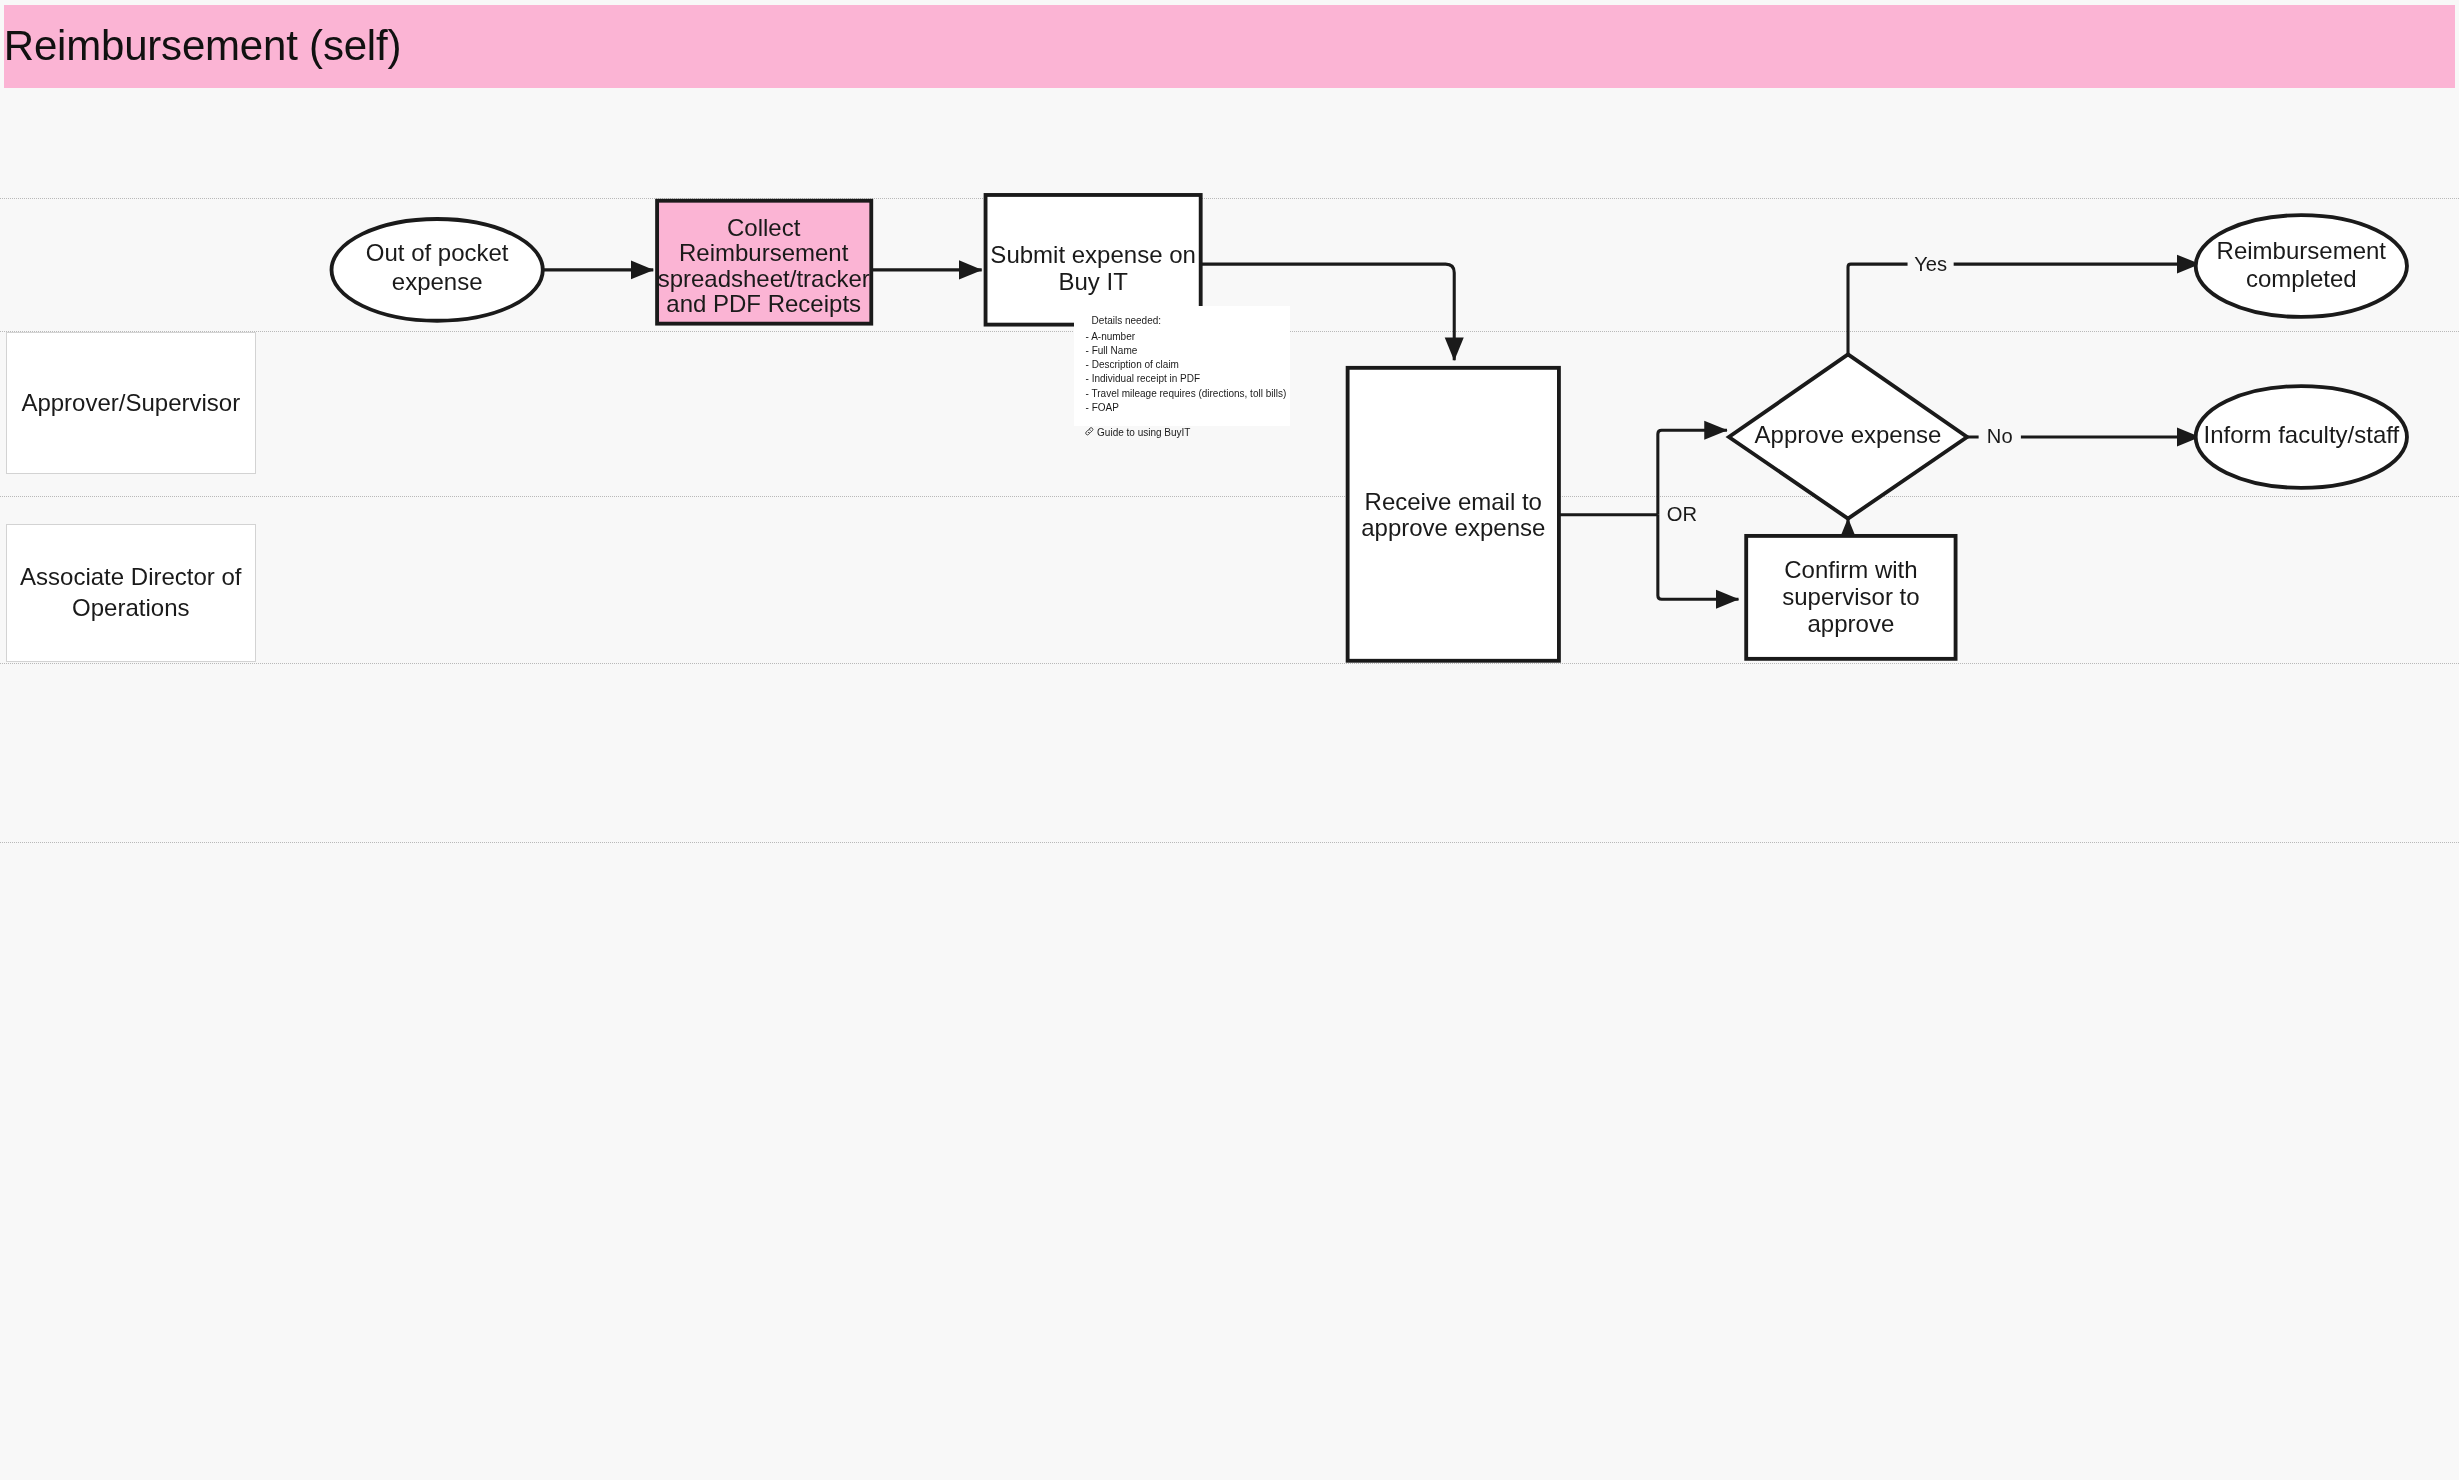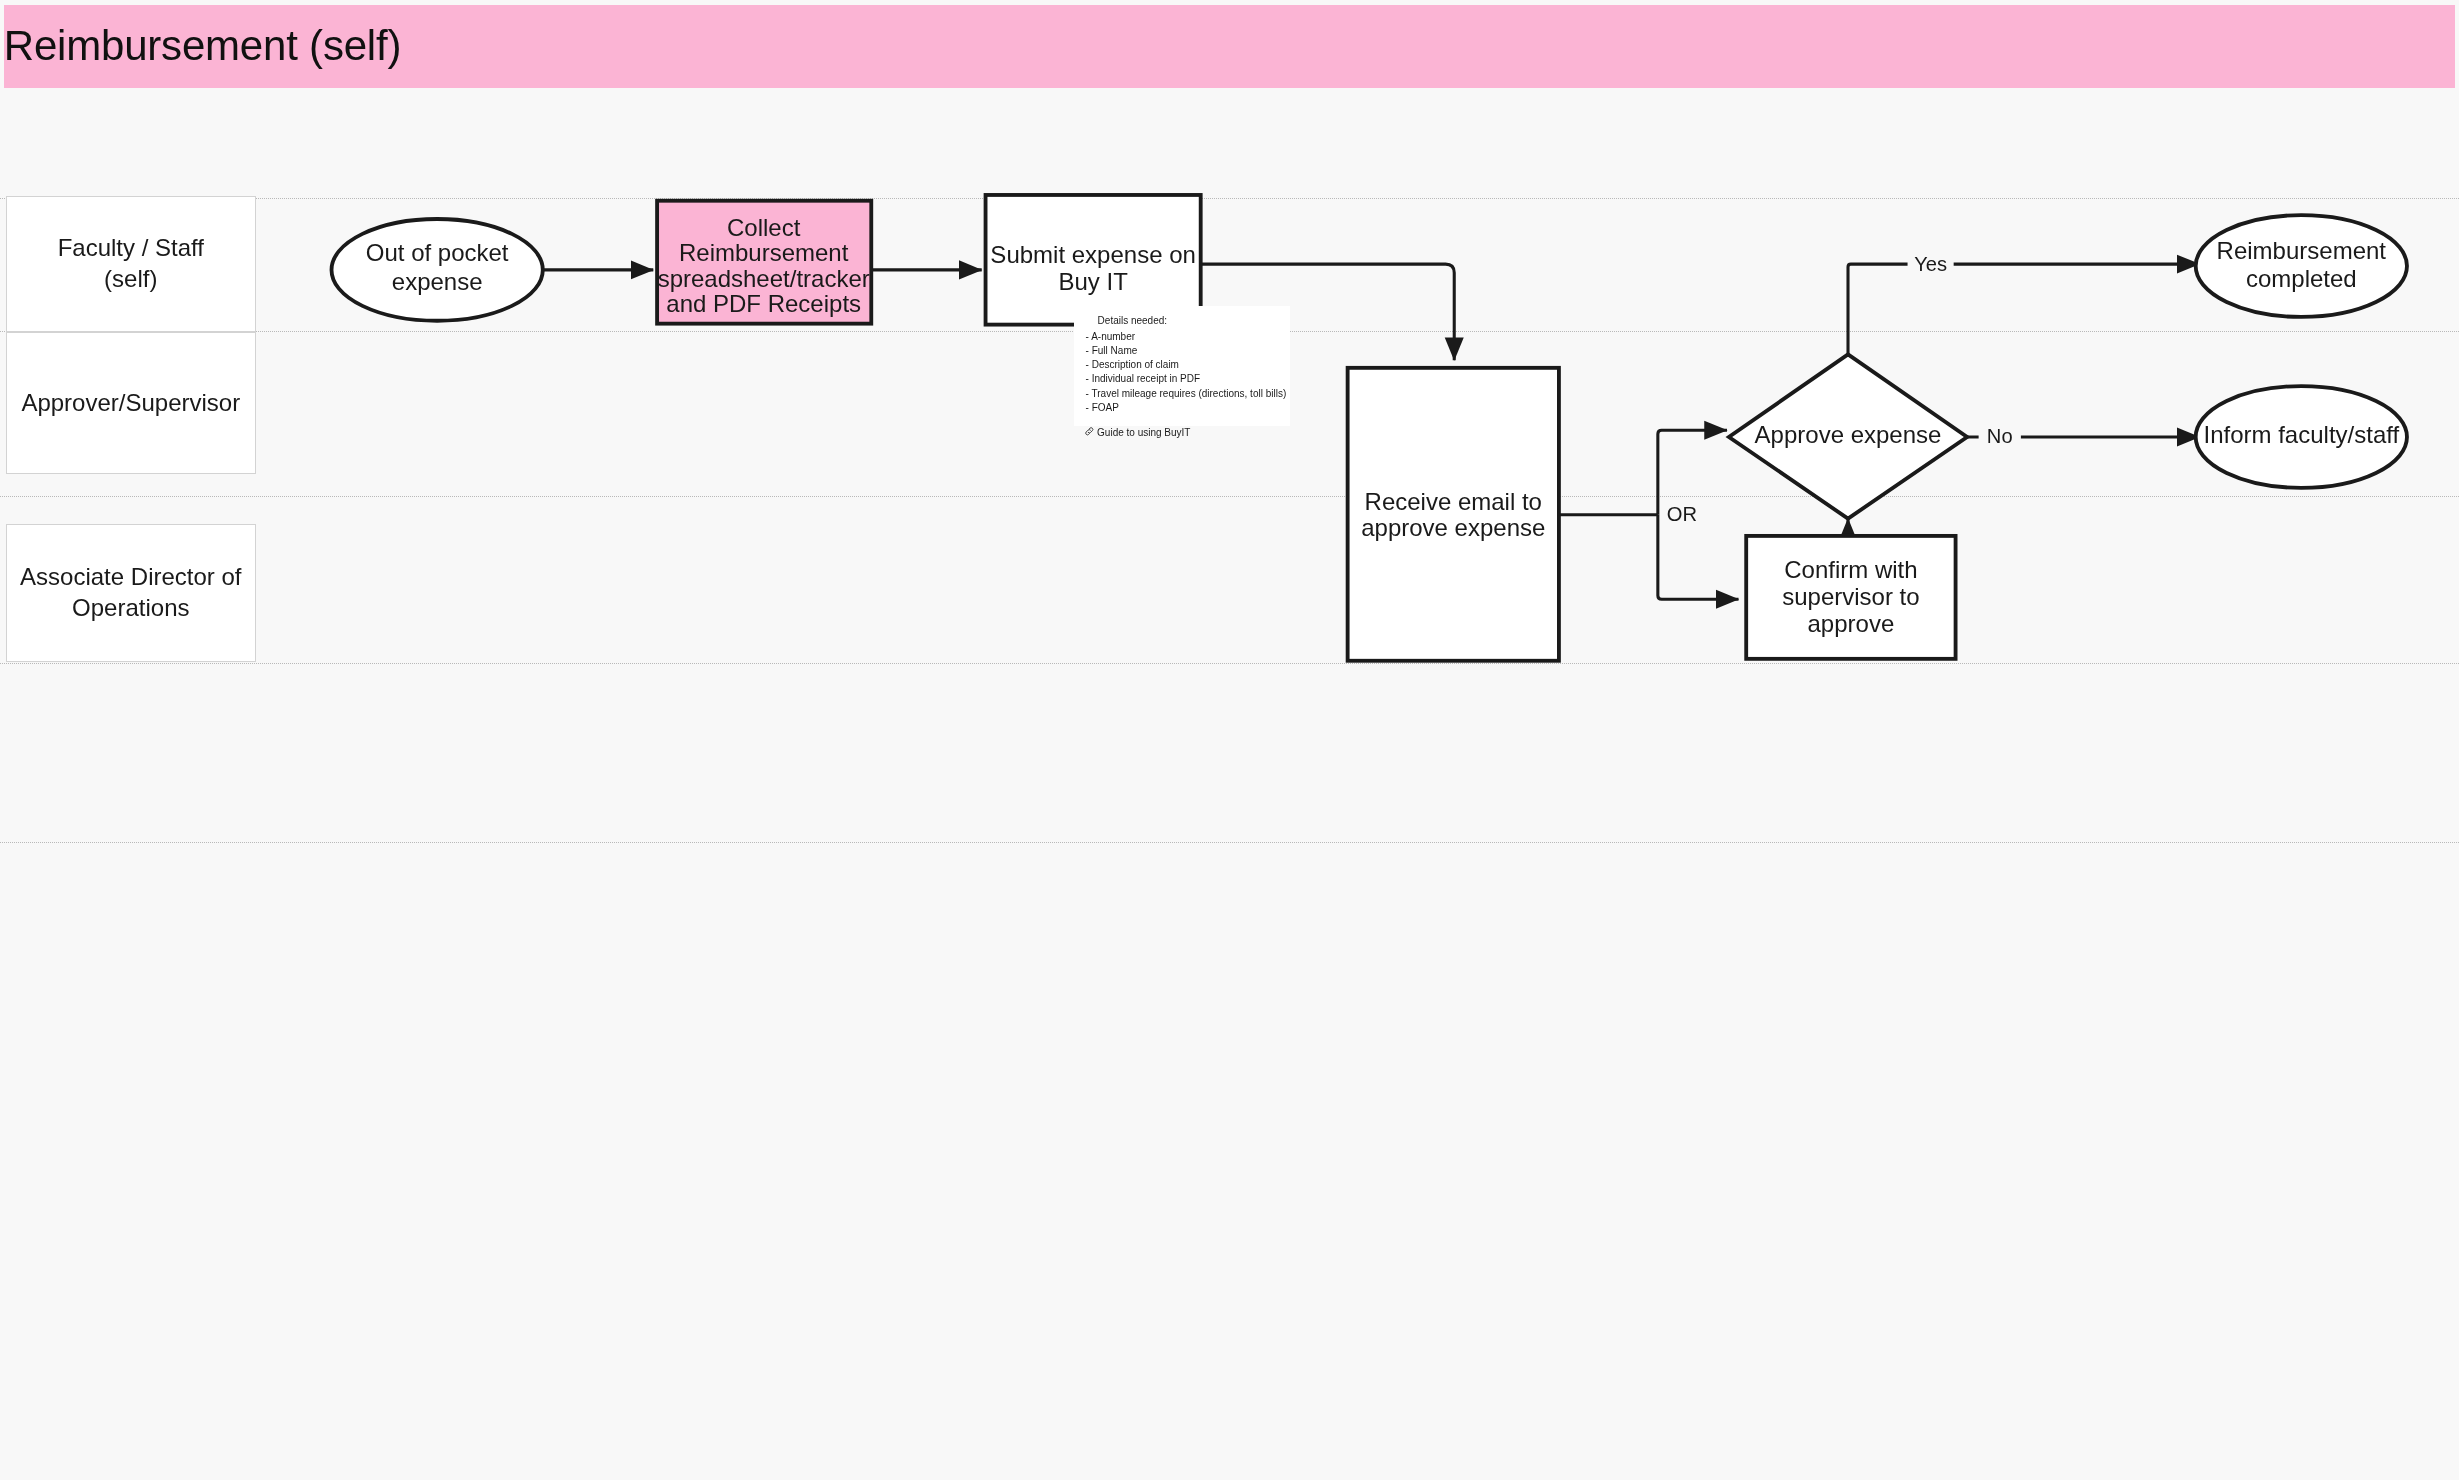--- a/index.html
+++ b/index.html
@@ -100,21 +100,21 @@
   #annot-note {
     position: absolute;
     left: 1074px; top: 306px;
     width: 216px; height: 120px;
     background: #ffffff;
     padding: 7.7px 5.8px 5.8px 9.6px;
     font-size: 10px;
     line-height: 1.42;
     color: #1a1a1a;
   }
-  #annot-note .annot-head { margin: 0 0 0 14px; }
+  #annot-note .annot-head { margin: 0 0 0 8px; }
   #annot-note ul {
     margin: 2px; padding: 0; list-style: none;
   }
   #annot-note li { white-space: nowrap; }
   #annot-link {
     margin-top: 10.6px;
     display: flex;
     align-items: flex-start;
     gap: 2.9px;
     white-space: nowrap;
@@ -129,26 +129,20 @@
   <div id="title-banner">
     <span id="title-text">Reimbursement (self)</span>
   </div>
 
   <div class="lane-sep" style="top:198px;"></div>
   <div class="lane-sep" style="top:331px;"></div>
   <div class="lane-sep" style="top:496px;"></div>
   <div class="lane-sep" style="top:663px;"></div>
   <div class="lane-sep" style="top:842px;"></div>
 
-  <div class="lane-label" style="top:196px; height:136px;">
-    <span>
-      <span>Faculty / Staff</span><br>
-      <span>(self)</span>
-    </span>
-  </div>
 
   <div class="lane-label" style="top:332px; height:142px;">
     <span>Approver/Supervisor</span>
   </div>
 
   <div class="lane-label" style="top:524px; height:138px;">
     <span>
       <span>Associate Director of</span><br>
       <span>Operations</span>
     </span>

